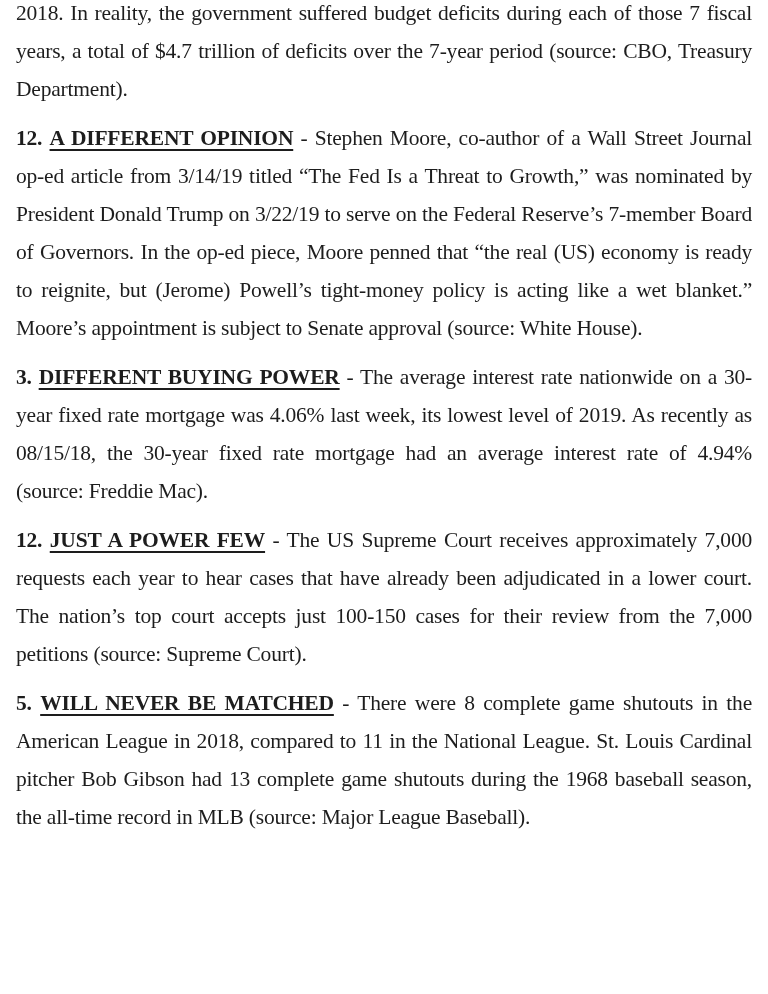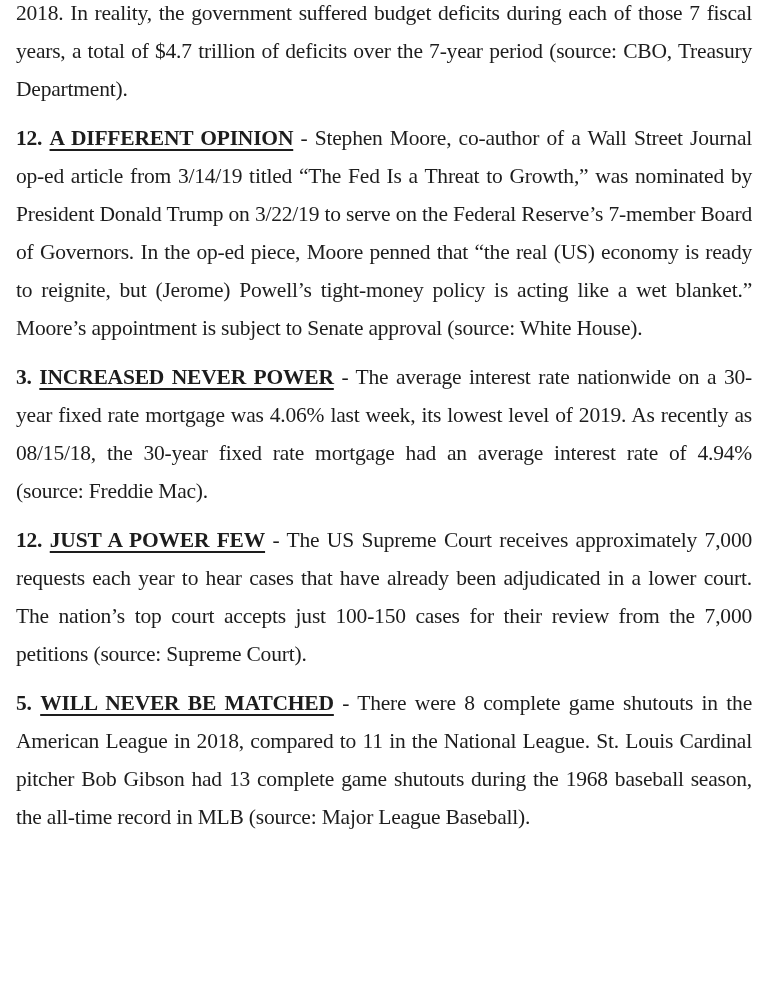--- a/index.html
+++ b/index.html
@@ -53,21 +53,21 @@
 
   <p class="para">
     <span class="num">12.</span>
     <span class="head">A DIFFERENT OPINION</span>
     <span class="sep">-</span>
     <span class="body-text">Stephen Moore, co-author of a Wall Street Journal op-ed article from 3/14/19 titled “The Fed Is a Threat to Growth,” was nominated by President Donald Trump on 3/22/19 to serve on the Federal Reserve’s 7-member Board of Governors. In the op-ed piece, Moore penned that “the real (US) economy is ready to reignite, but (Jerome) Powell’s tight-money policy is acting like a wet blanket.” Moore’s appointment is subject to Senate approval (source: White House).</span>
   </p>
 
   <p class="para">
     <span class="num">3.</span>
-    <span class="head">INCREASED NEVER POWER</span>
+    <span class="head">DIFFERENT BUYING POWER</span>
     <span class="sep">-</span>
     <span class="body-text">The average interest rate nationwide on a 30-year fixed rate mortgage was 4.06% last week, its lowest level of 2019. As recently as 08/15/18, the 30-year fixed rate mortgage had an average interest rate of 4.94% (source: Freddie Mac).</span>
   </p>
 
   <p class="para">
     <span class="num">12.</span>
     <span class="head">JUST A POWER FEW</span>
     <span class="sep">-</span>
     <span class="body-text">The US Supreme Court receives approximately 7,000 requests each year to hear cases that have already been adjudicated in a lower court. The nation’s top court accepts just 100-150 cases for their review from the 7,000 petitions (source: Supreme Court).</span>
   </p>

